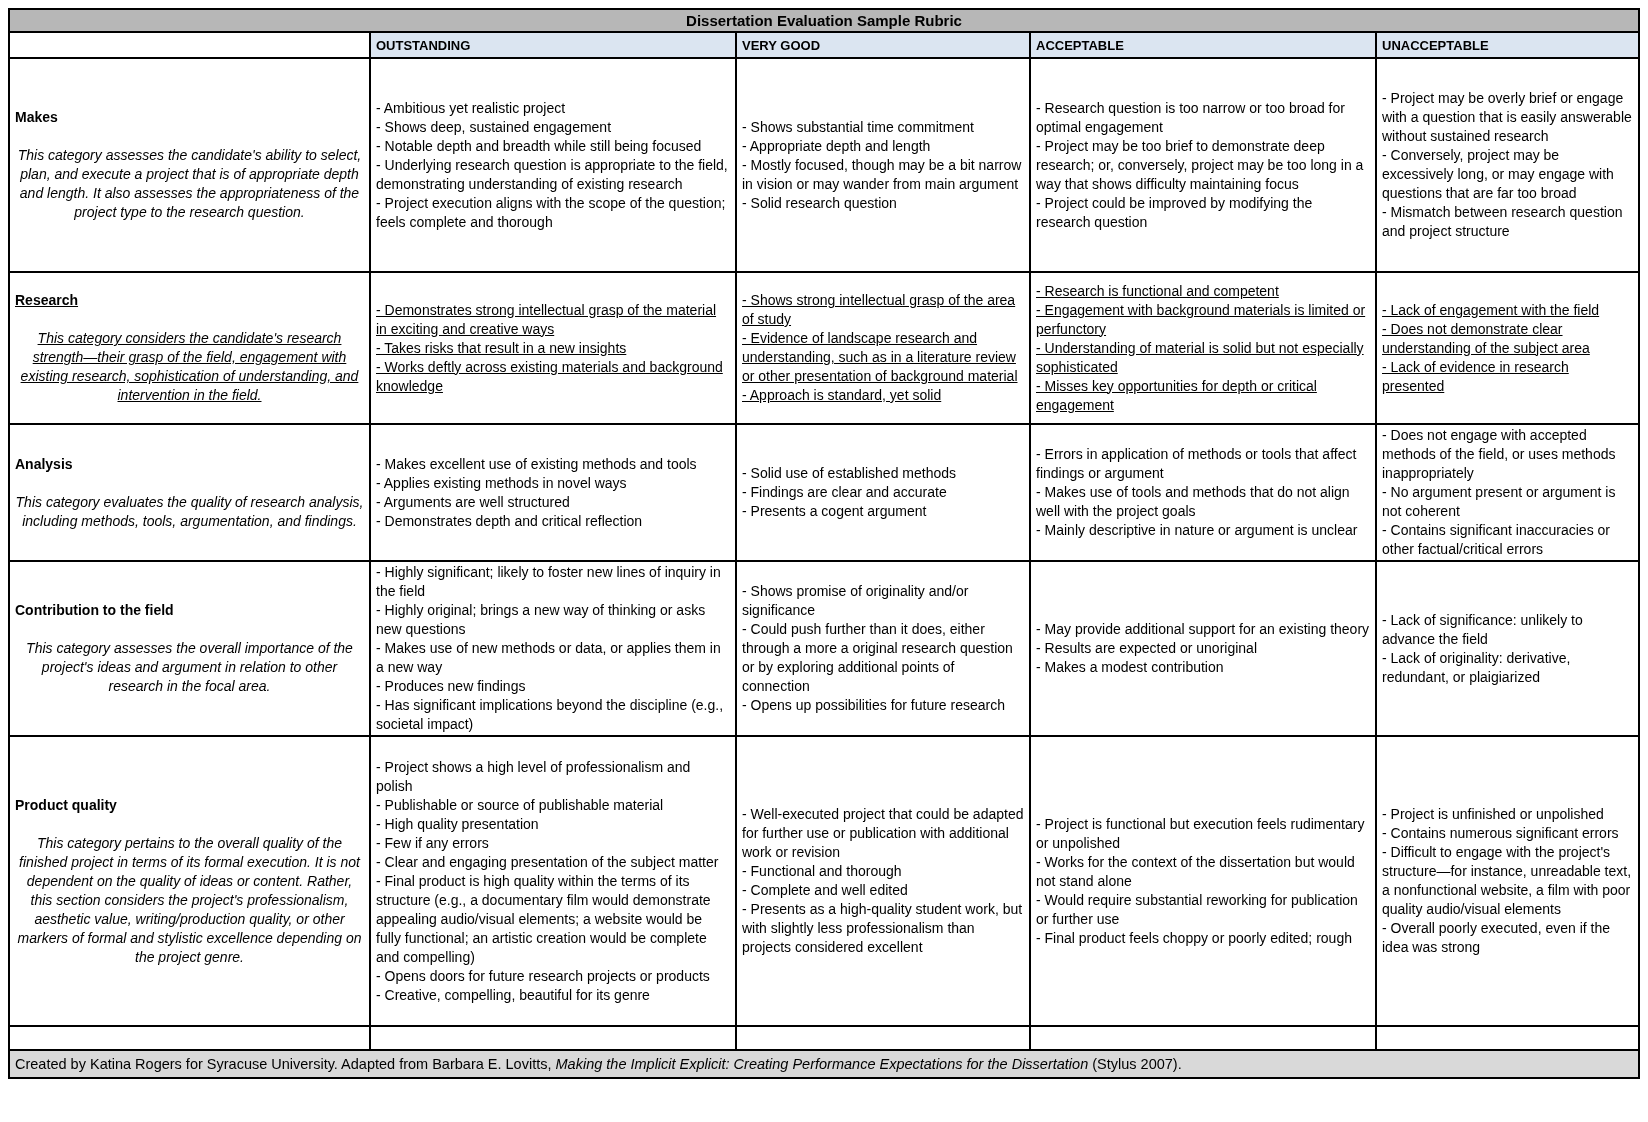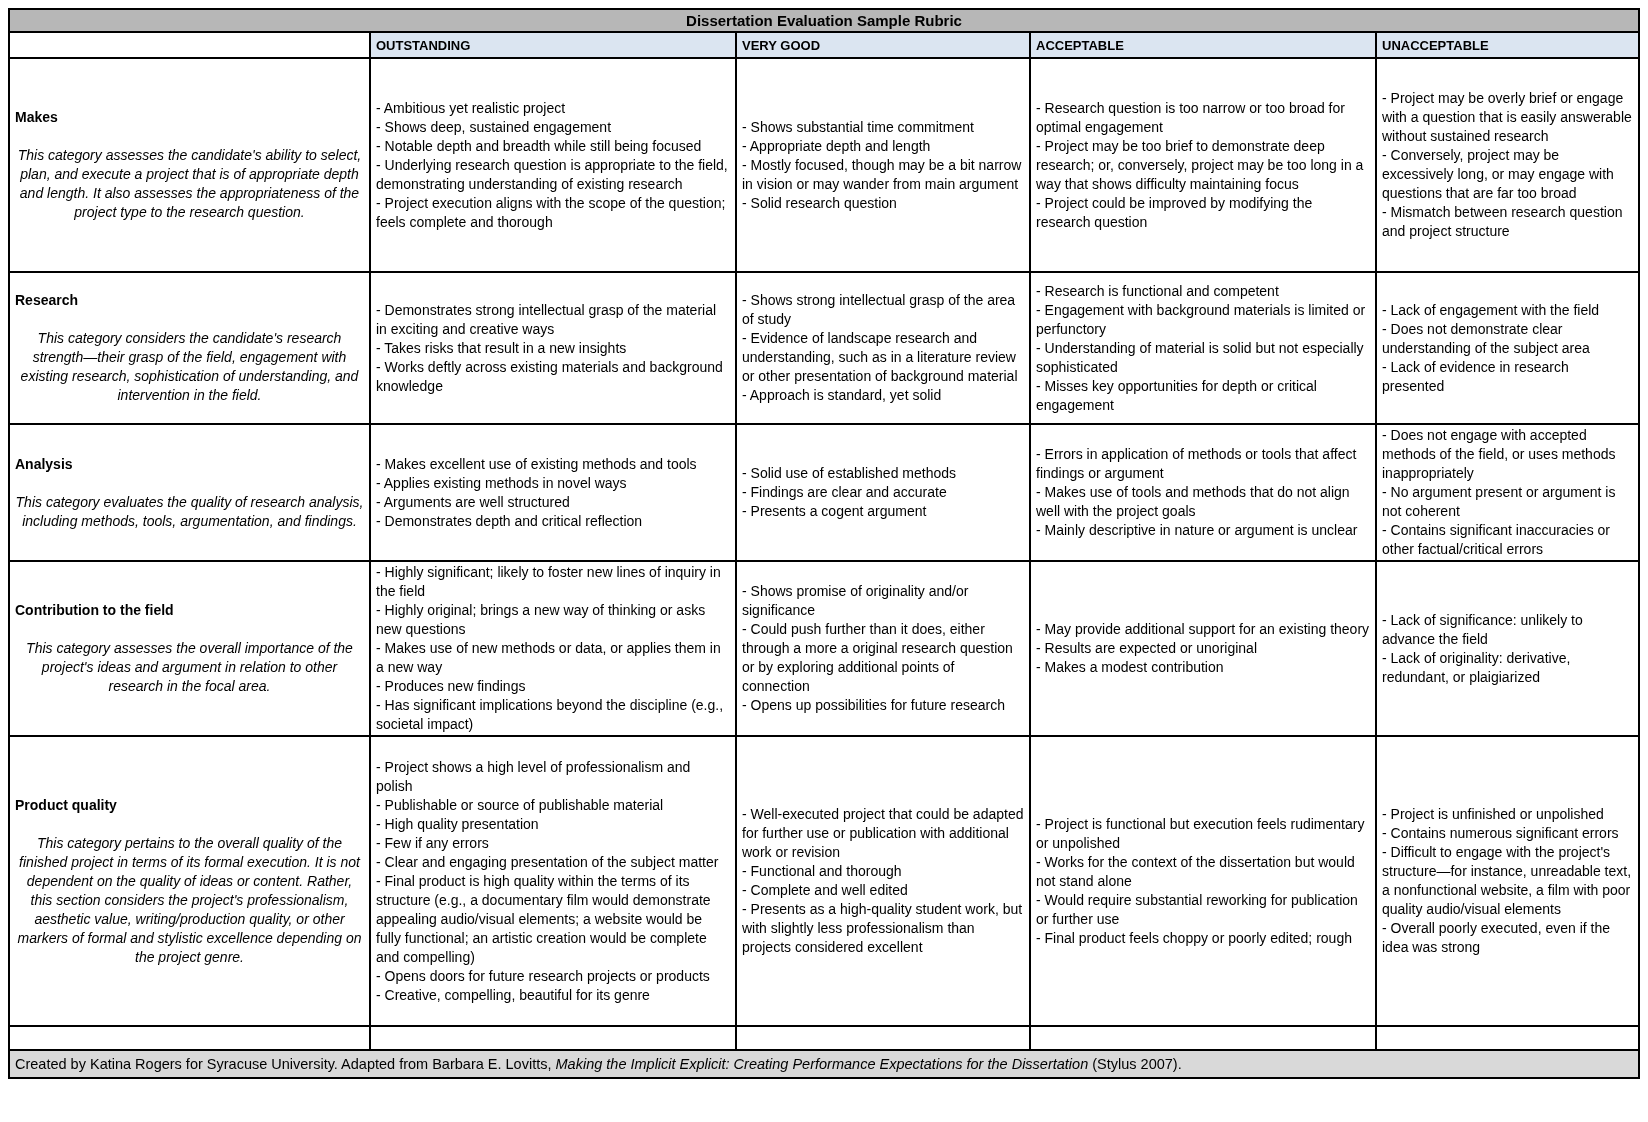--- a/index.html
+++ b/index.html
@@ -58,21 +58,21 @@
   }
   tr.header-row td.corner { background: #ffffff; }
 
   td.cat { background: #ffffff; }
   .cat-name { font-weight: bold; margin-bottom: 19px; }
   .cat-desc { font-style: italic; text-align: center; }
 
   td.crit { white-space: pre-line; background: #ffffff; }
 
   tr.r-scope        { height: 214px; }
-  tr.r-research     { height: 152px; }
+  tr.r-research     { height: 152px; text-decoration: underline; }
   tr.r-analysis     { height: 134px; }
   tr.r-contribution { height: 174px; }
   tr.r-product      { height: 290px; }
 
   tr.empty-row td { height: 24px; background: #ffffff; }
 
   tr.footer-row td {
     background: #d9d9d9;
     height: 28px;
     font-size: 14.5px;

